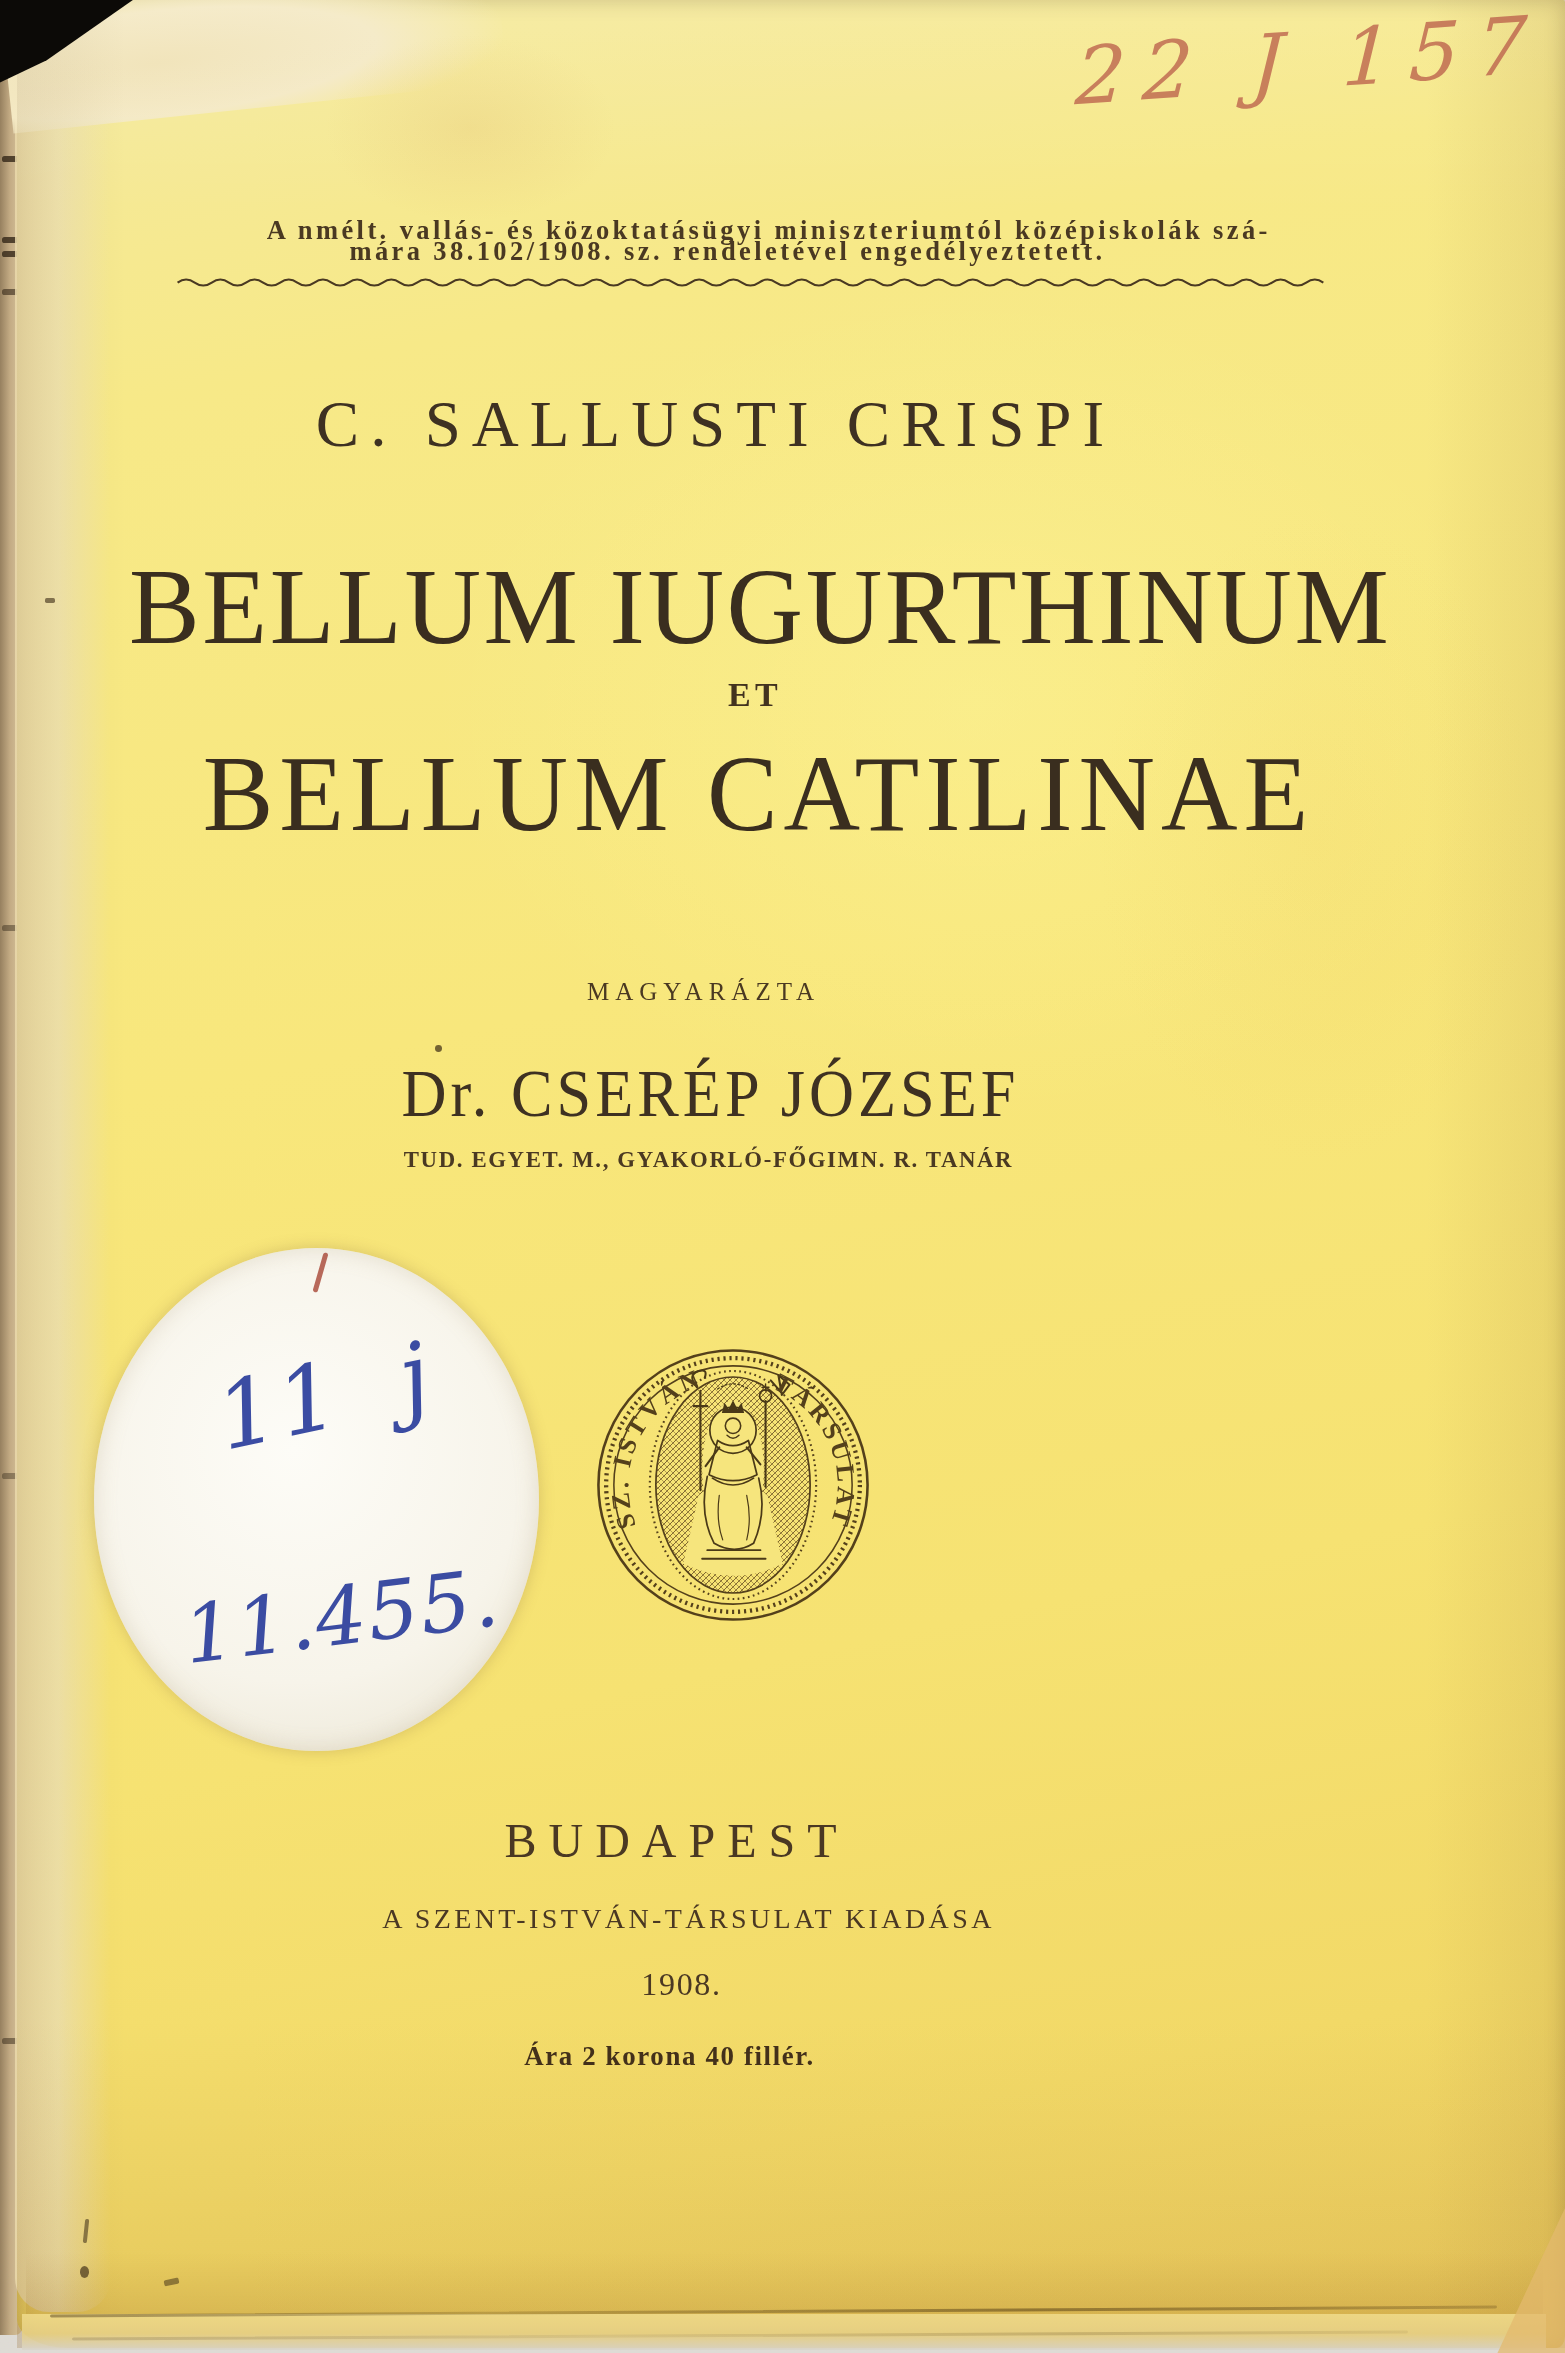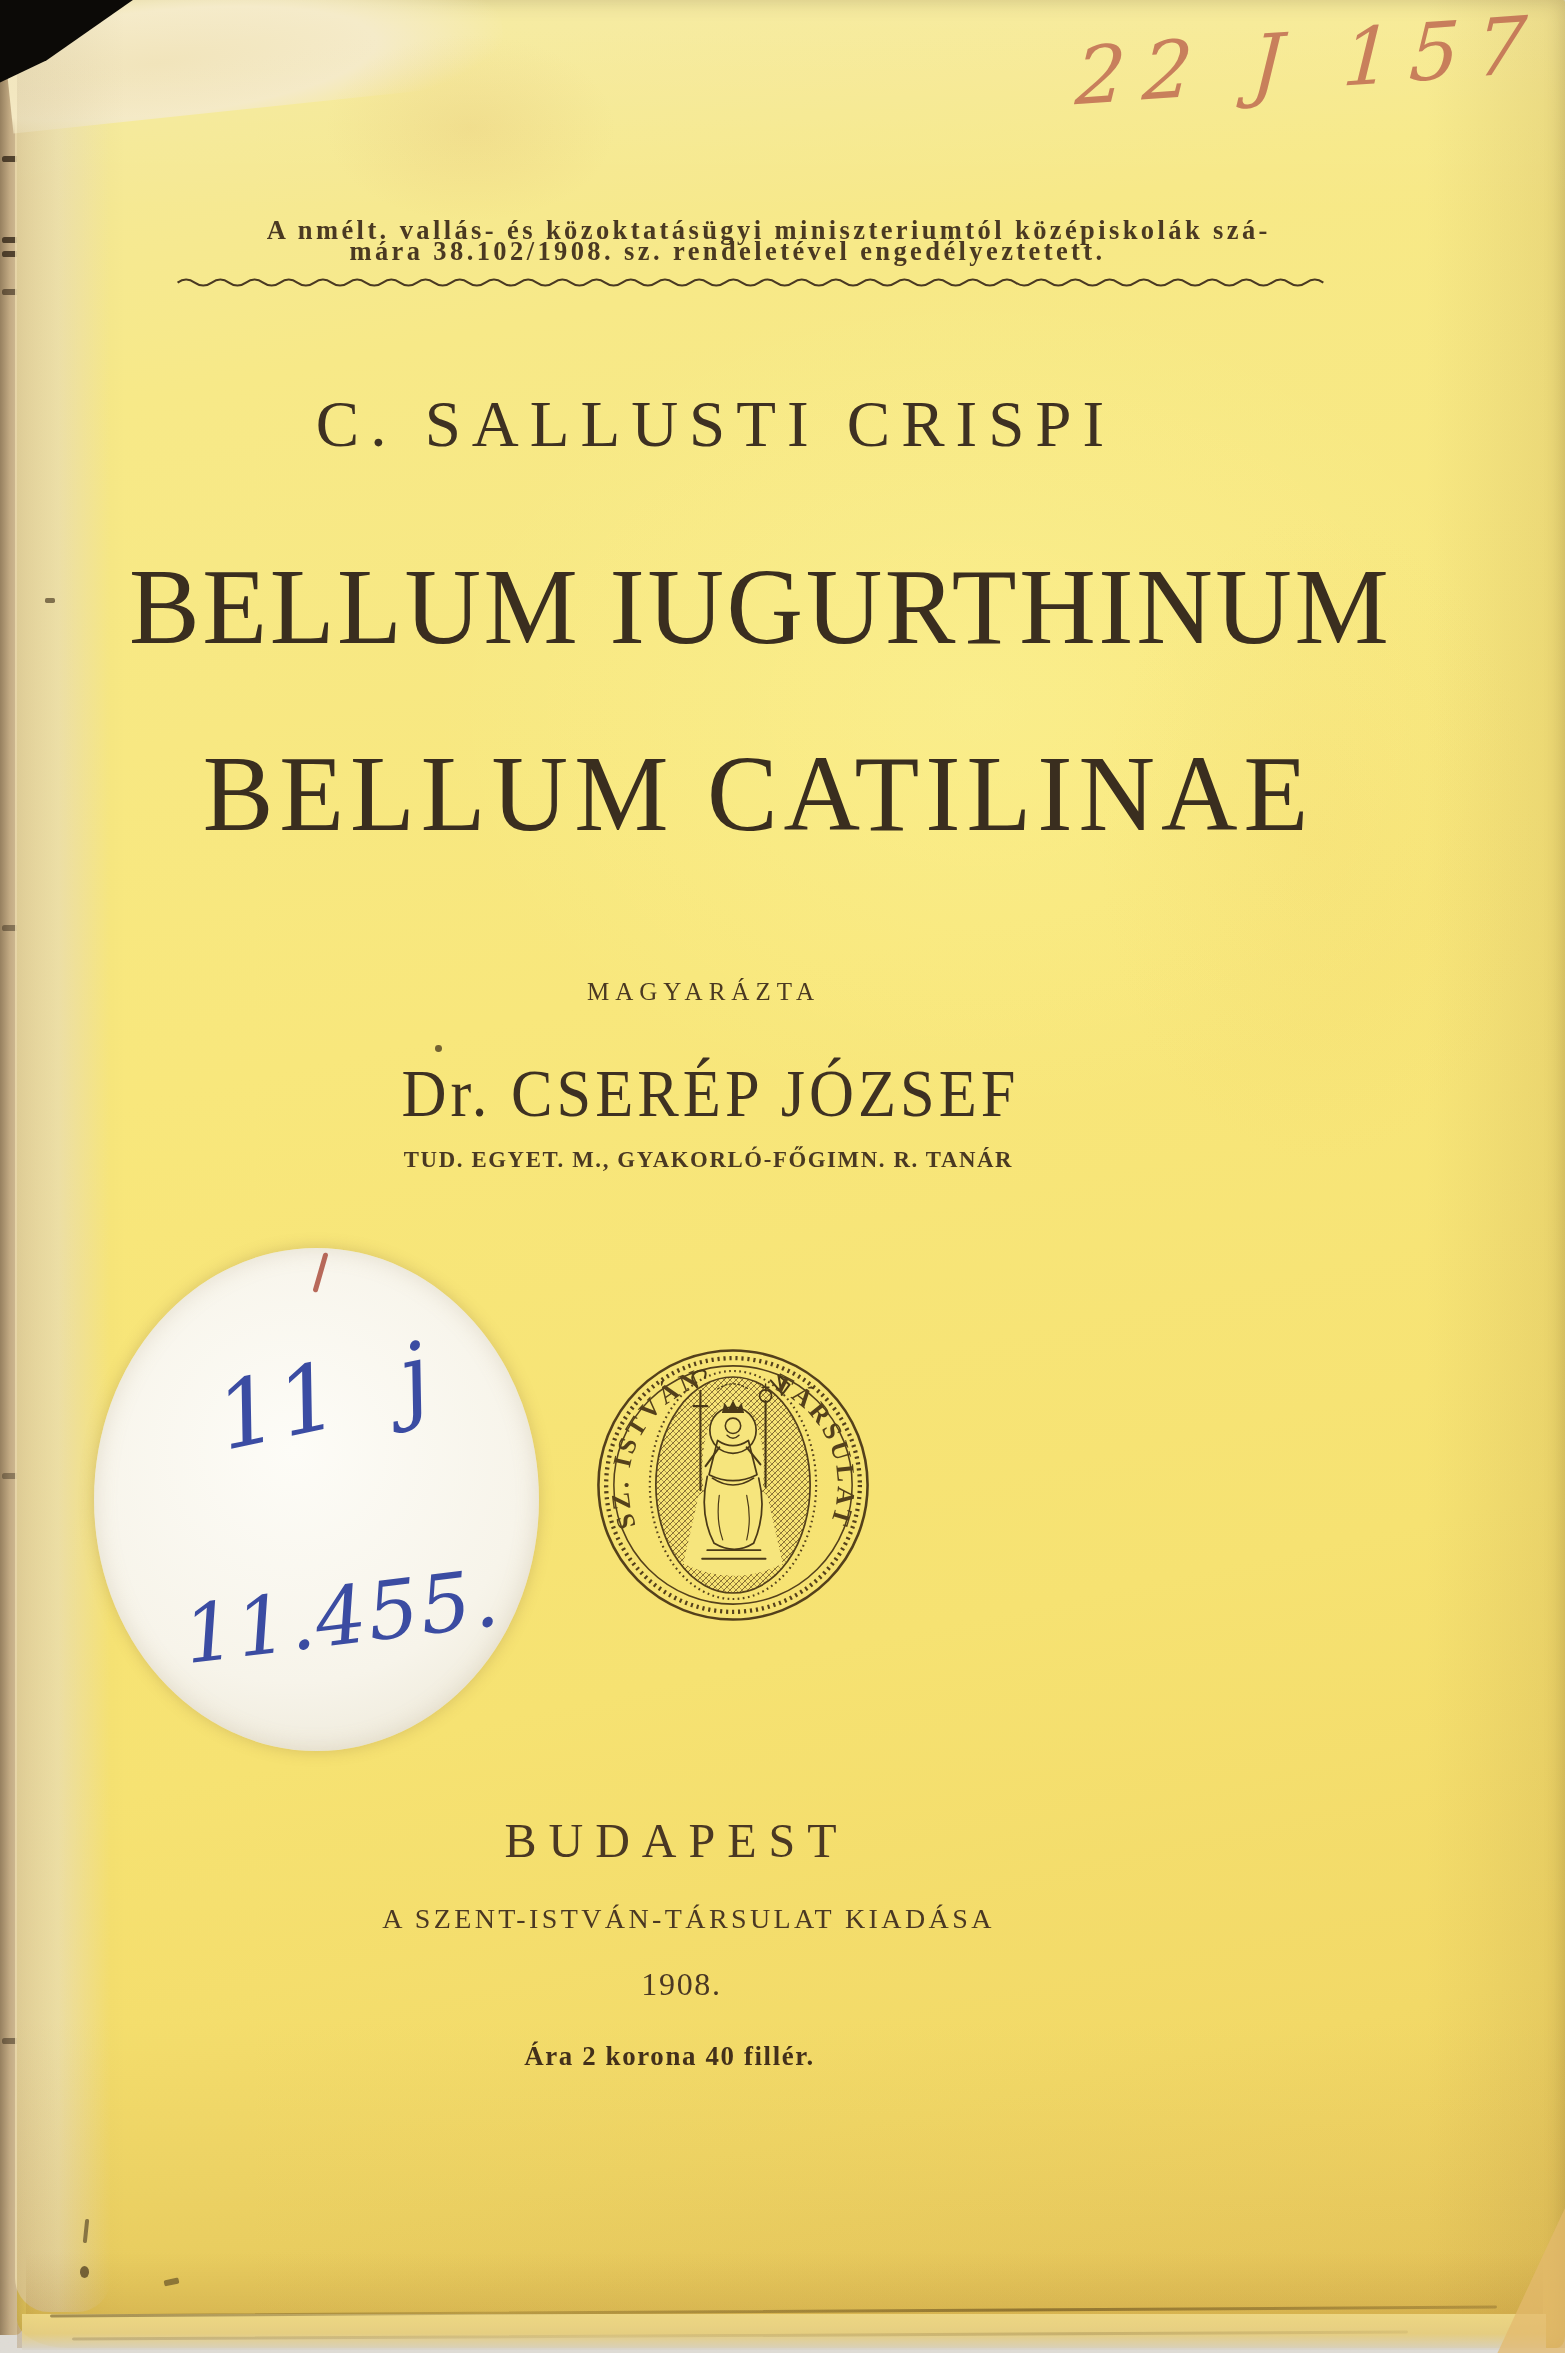--- a/index.html
+++ b/index.html
@@ -78,20 +78,21 @@
               color:rgba(187,96,76,.78); transform:rotate(-4deg) skewX(-7deg); font-family:'DejaVu Serif',serif;">22 J 157</div>
 
   <div class="ctr ink" style="top:179px; font-size:26.5px; letter-spacing:3.4px; transform:translateX(-1.7px); font-weight:bold; color:#4a3922;margin-top:36px;">A nmélt. vallás- és közoktatásügyi miniszteriumtól középiskolák szá-</div>
   <div class="ctr ink" style="top:236px; font-size:26.5px; letter-spacing:3.4px; transform:translateX(-43px); font-weight:bold; color:#4a3922;">mára 38.102/1908. sz. rendeletével engedélyeztetett.</div>
   <svg class="abs" style="left:175px; top:274px;" width="1168" height="15.4" viewBox="0 0 1364 18">
     <path fill="none" stroke="#4a3922" stroke-width="2.4" d="M2 10 q10 -7 20 0 t20 0 t20 0 t20 0 t20 0 t20 0 t20 0 t20 0 t20 0 t20 0 t20 0 t20 0 t20 0 t20 0 t20 0 t20 0 t20 0 t20 0 t20 0 t20 0 t20 0 t20 0 t20 0 t20 0 t20 0 t20 0 t20 0 t20 0 t20 0 t20 0 t20 0 t20 0 t20 0 t20 0 t20 0 t20 0 t20 0 t20 0 t20 0 t20 0 t20 0 t20 0 t20 0 t20 0 t20 0 t20 0 t20 0 t20 0 t20 0 t20 0 t20 0 t20 0 t20 0 t20 0 t20 0 t20 0 t20 0 t20 0 t20 0 t20 0 t20 0 t20 0 t20 0 t20 0 t20 0 t20 0 t20 0"></path>
   </svg>
 
   <div class="ctr" style="top:387px; font-size:65px; letter-spacing:11px; transform:translateX(-55px); color:#3e3122;">C. SALLUSTI CRISPI</div>
   <div class="ctr" style="top:546px; font-size:106px; letter-spacing:2.6px; transform:translateX(-10.3px) scaleY(1.02); color:#3a2e1f;">BELLUM IUGURTHINUM</div>
+  <div class="ctr" style="top:676px; font-size:34px; letter-spacing:4.3px; transform:translateX(-15.4px); font-weight:bold; color:#43331f;">ET</div>
   <div class="ctr" style="top:733px; font-size:106px; letter-spacing:6px; transform:translateX(-12px) scaleY(1.02); color:#3a2e1f;">BELLUM CATILINAE</div>
 
   <div class="ctr" style="top:978px; font-size:25px; letter-spacing:6px; transform:translateX(-67px); color:#4a3922;">MAGYARÁZTA</div>
   <div class="ctr" style="top:1055px; font-size:67px; letter-spacing:4.3px; transform:translateX(-60px) scaleX(.93); color:#3e3122;">Dr. CSERÉP JÓZSEF</div>
   <div class="speck" style="left:435px; top:1045px; width:6.8px; height:6.8px; border-radius:50%; opacity:.7;"></div>
   <div class="ctr" style="top:1146px; font-size:24px; letter-spacing:1.7px; transform:translateX(-62px) scaleX(.95); font-weight:bold; color:#4a3922;">TUD. EGYET. M., GYAKORLÓ-FŐGIMN. R. TANÁR</div>
 
   <div class="abs sticker"></div>
   <div class="abs" style="left:318px; top:1252px; width:5.1px; height:41px; background:#a23a28; opacity:.75; transform:rotate(16deg); border-radius:2.6px;"></div>
   <div class="hw" style="left:216px; top:1343px; font-size:92px; word-spacing:29px; letter-spacing:3.4px;

